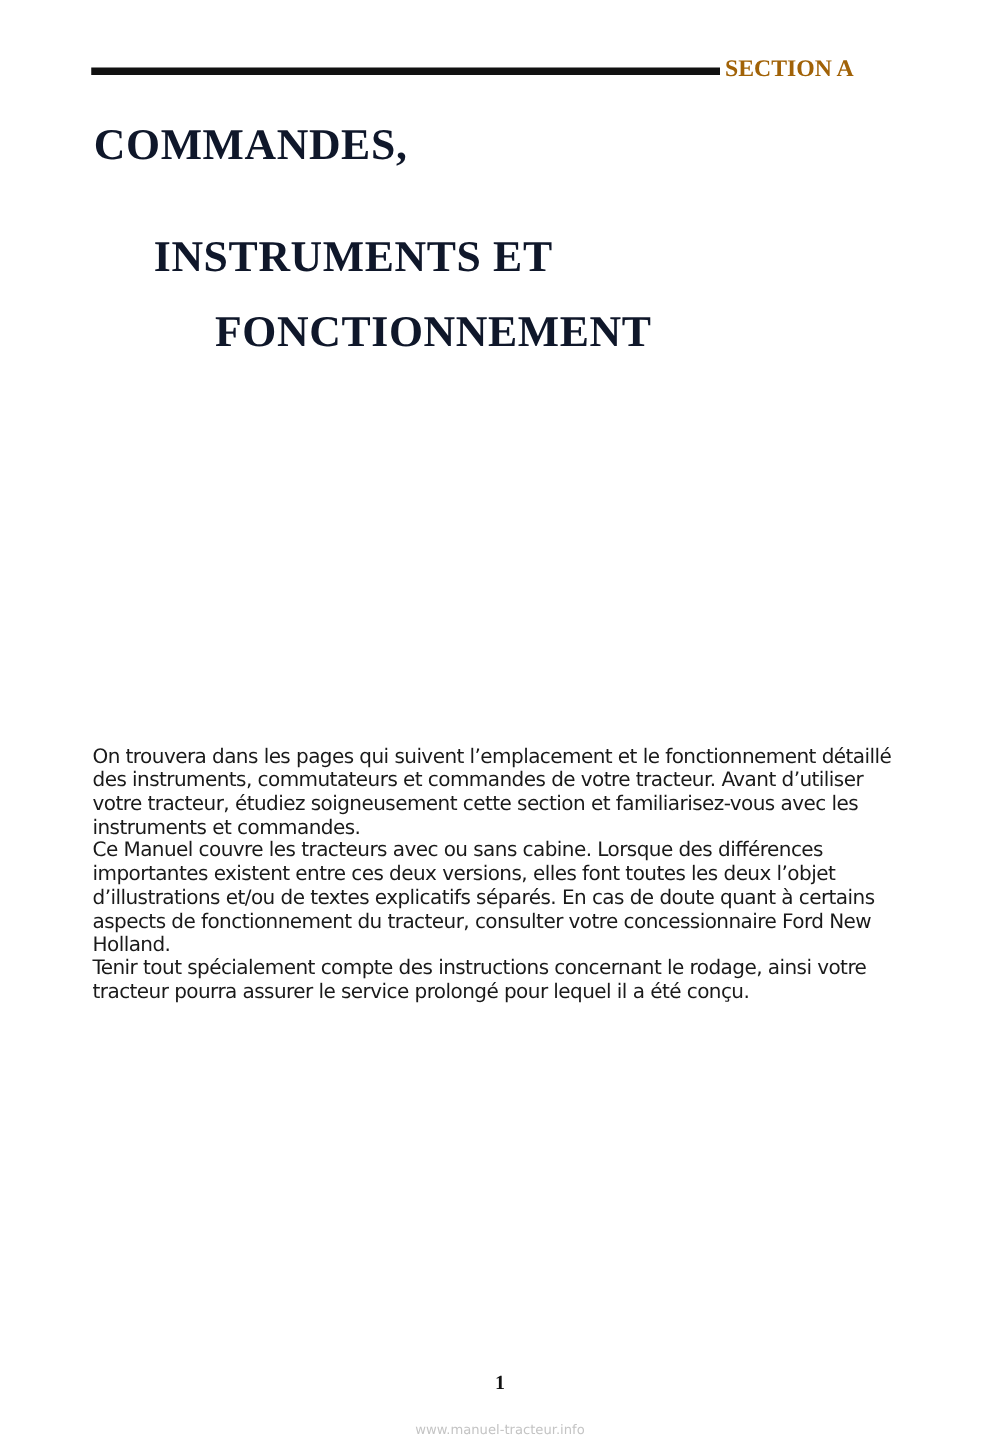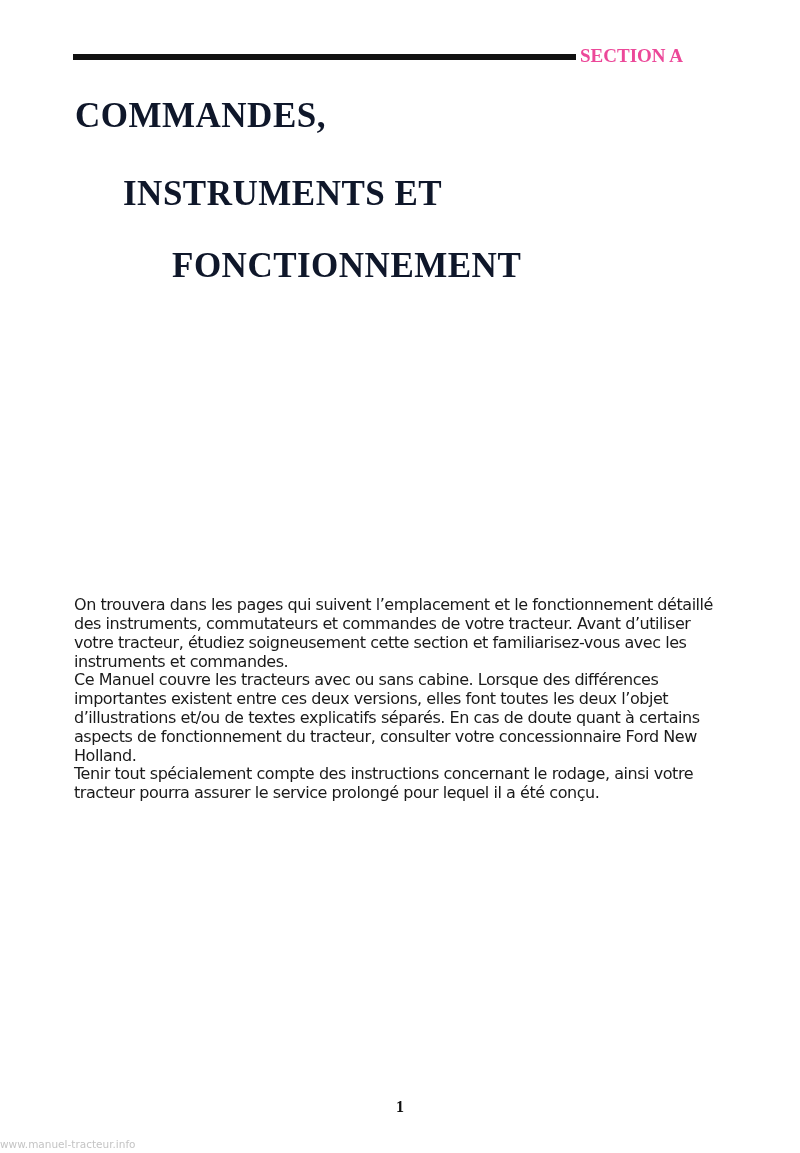--- a/index.html
+++ b/index.html
@@ -1,28 +1,28 @@
 <!DOCTYPE html>
 <html><head>
 <meta charset="utf-8">
 <style>
   html, body { margin: 0; padding: 0; background: #ffffff; }
   body { width: 800px; height: 1153px; position: relative; overflow: hidden; color: #111; }
   .rule { position: absolute; left: 73px; top: 54px; width: 503px; height: 6px; background: #111; }
-  .section-label { position: absolute; left: 580px; top: 45px; font-family: "Liberation Serif", serif; font-weight: bold; font-size: 19px; letter-spacing: 0px; color: #ec4899; white-space: nowrap; }
+  .section-label { position: absolute; left: 580px; top: 45px; font-family: "Liberation Serif", serif; font-weight: bold; font-size: 19px; letter-spacing: 0px; color: #a16207; white-space: nowrap; }
   .title { position: absolute; font-family: Liberation Serif, serif; font-weight: bold; font-size: 35px; color: #0f172a; white-space: nowrap; letter-spacing: 0.5px; line-height: 1; }
   .t1 { left: 75px; top: 98px; }
-  .t2 { left: 123px; top: 176px; text-align: center; }
+  .t2 { left: 123px; top: 188px; text-align: center; }
   .t3 { left: 172px; top: 248px; text-align: center; }
   .body-text { position: absolute; left: 74px; width: 640px; font-family: "DejaVu Sans", sans-serif; font-size: 16px; line-height: 19px; color: #1a1a1a; letter-spacing: -0.45px; word-spacing: 0px; margin: 0; }
   .p1 { top: 595px; }
   .p2 { top: 670px; }
   .p3 { top: 764px; }
   .page-number { position: absolute; left: 0; width: 800px; top: 1098px; text-align: center; font-family: "Liberation Serif", serif; font-weight: bold; font-size: 16px; color: #111; }
-  .watermark { position: absolute; left: 0; width: 800px; top: 1138px; text-align: left; font-family: "DejaVu Sans", sans-serif; font-size: 10.5px; color: #c4c4c4; }
+  .watermark { position: absolute; left: 0; width: 800px; top: 1138px; text-align: center; font-family: "DejaVu Sans", sans-serif; font-size: 10.5px; color: #c4c4c4; }
 </style>
 </head>
 <body>
 
 <div class="rule"></div>
 <div class="section-label">SECTION A</div>
 
 <h1 class="title t1" style="margin:0">COMMANDES,</h1>
 <h1 class="title t2" style="margin:0">INSTRUMENTS ET</h1>
 <h1 class="title t3" style="margin:0">FONCTIONNEMENT</h1>

